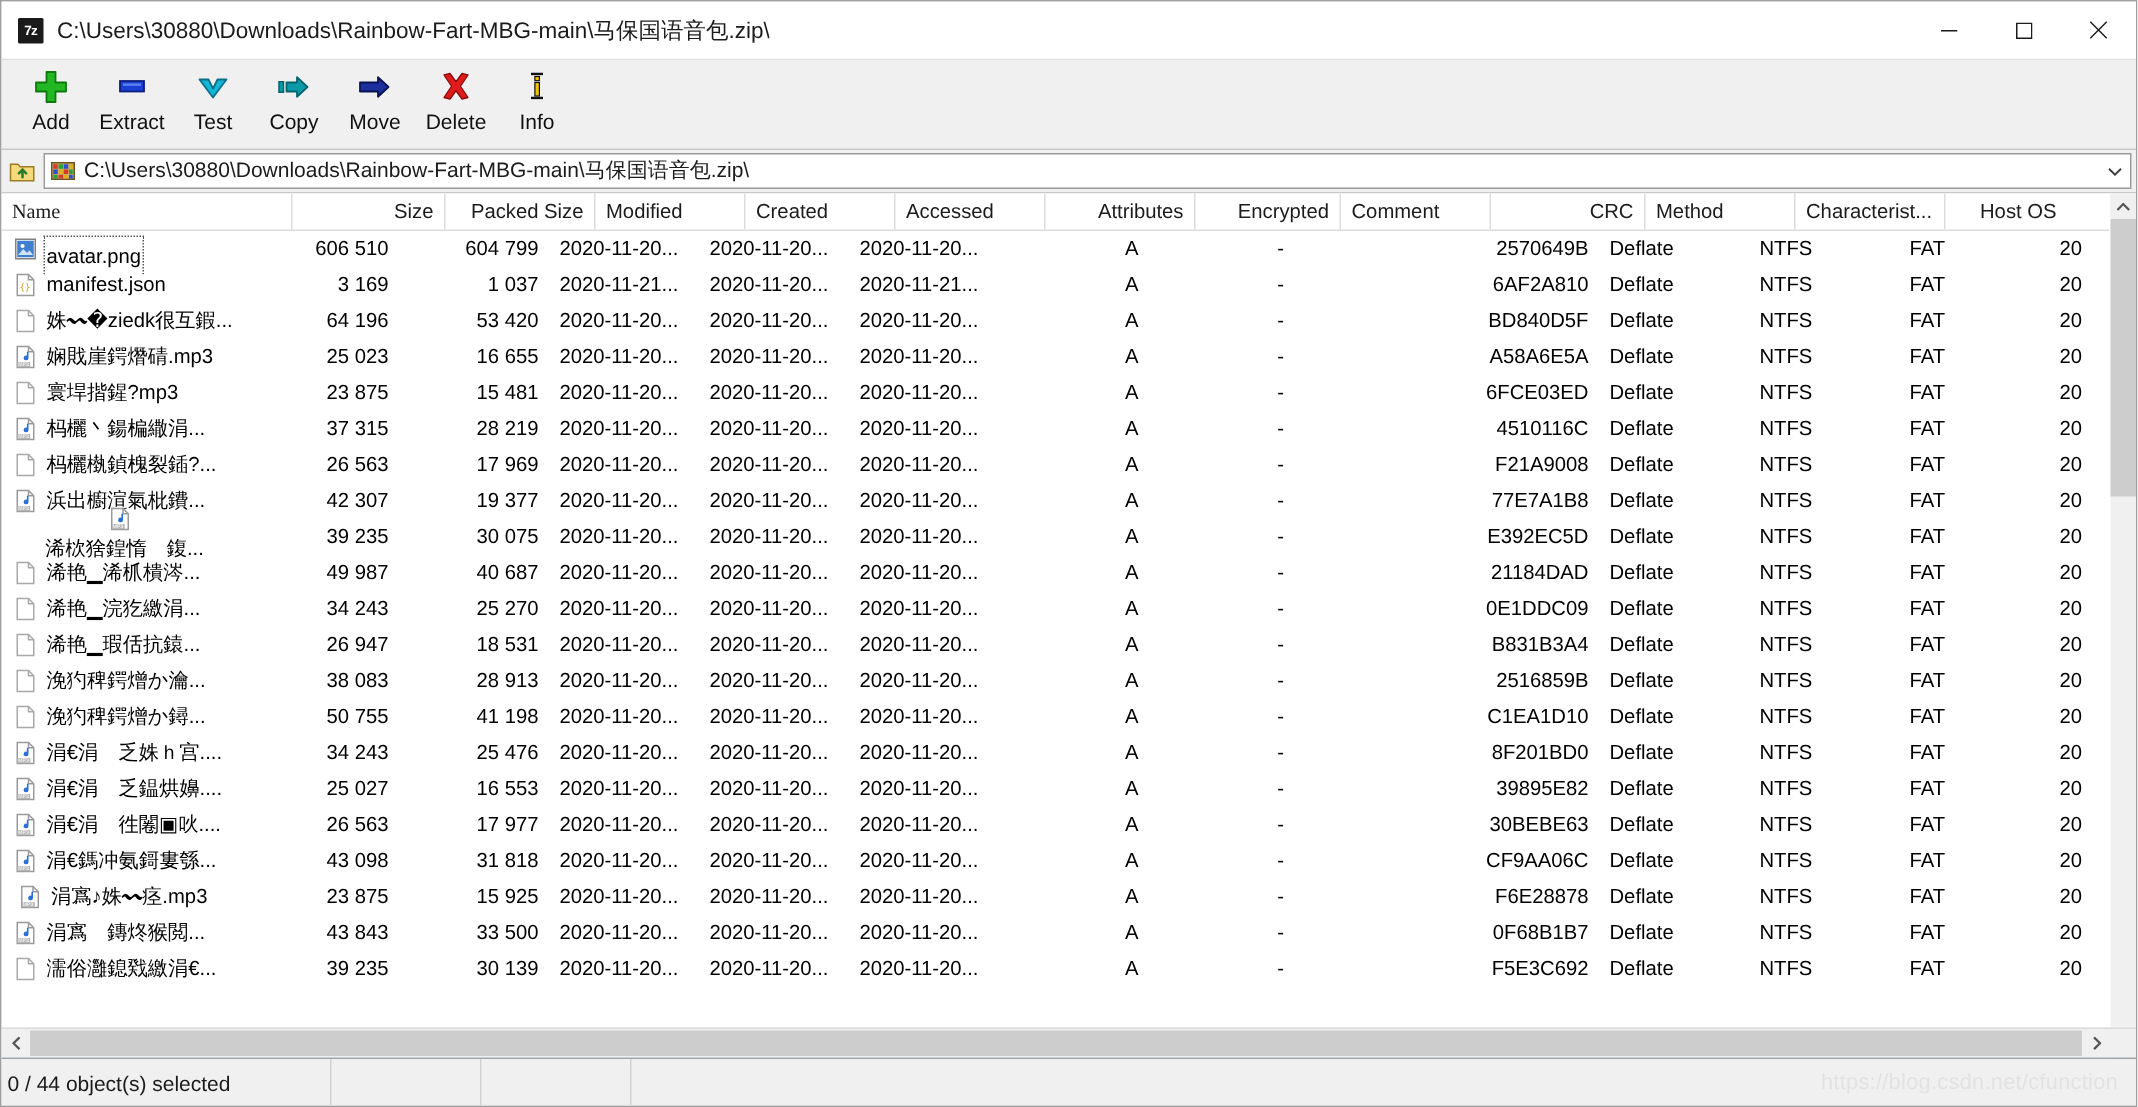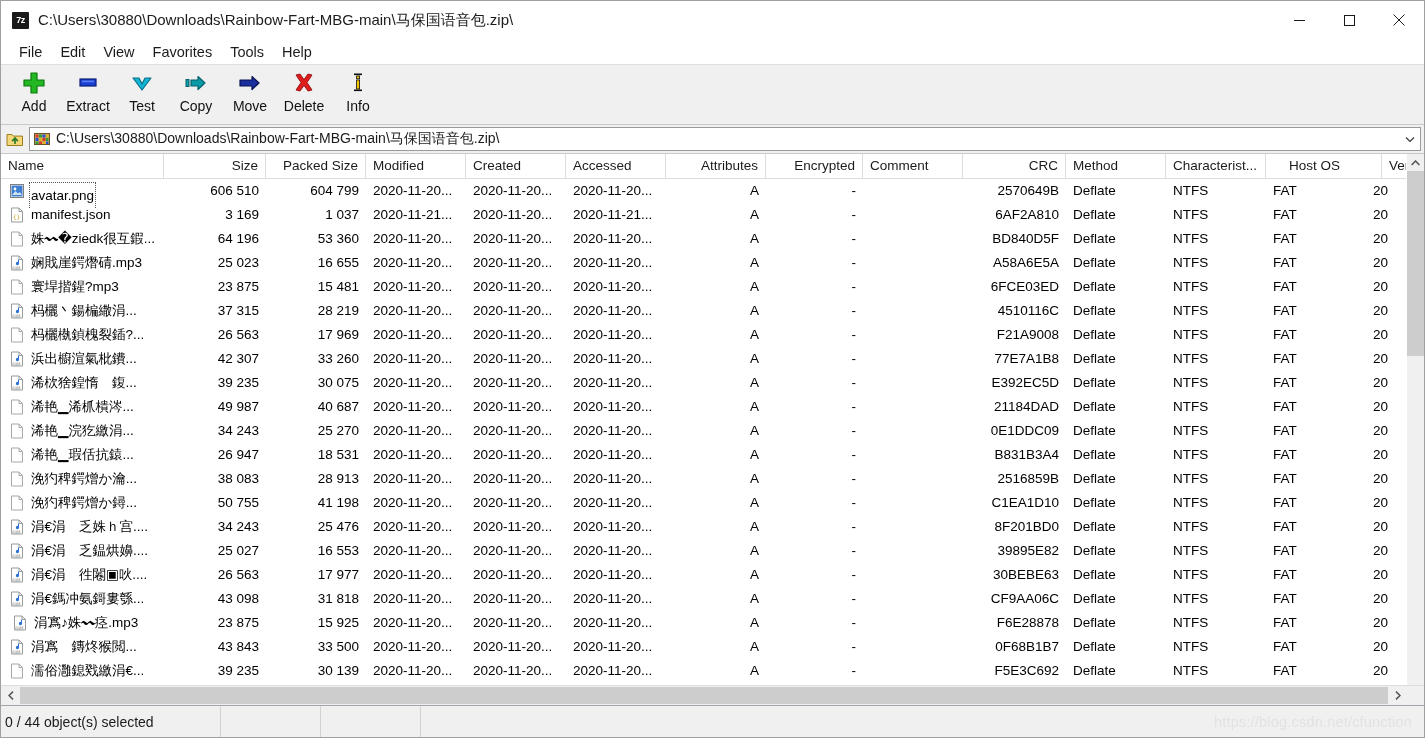--- a/index.html
+++ b/index.html
@@ -356,28 +356,20 @@
       </div>
       <div class="win-btn close">
         <svg width="12" height="12" viewBox="0 0 12 12">
             <line x1="0.5" y1="0.5" x2="11.5" y2="11.5" stroke="#1a1a1a" stroke-width="1"></line>
             <line x1="11.5" y1="0.5" x2="0.5" y2="11.5" stroke="#1a1a1a" stroke-width="1"></line>
           </svg>
       </div>
     </div>
   </div>
 
-  <div class="menubar">
-    <div class="menu-item">File</div>
-    <div class="menu-item">Edit</div>
-    <div class="menu-item">View</div>
-    <div class="menu-item">Favorites</div>
-    <div class="menu-item">Tools</div>
-    <div class="menu-item">Help</div>
-  </div>
 
   <div class="toolbar">
 
     <div class="tb-btn">
       <div class="tb-icon">
         <svg width="24" height="24" viewBox="0 0 24 24">
           <path d="M9 2 h6 v7 h7 v6 h-7 v7 h-6 v-7 h-7 v-6 h7 z" fill="#23b723" stroke="#0c7a0c" stroke-width="1.2" stroke-linejoin="round"></path>
         </svg>
       </div>
       <div class="tb-label">Add</div>
@@ -473,21 +465,21 @@
         <svg width="10" height="7" viewBox="0 0 10 7">
             <path d="M1 1.5 L5 5.5 L9 1.5" fill="none" stroke="#3a3a3a" stroke-width="1.2"></path>
           </svg>
       </div>
     </div>
   </div>
 
   <div class="listwrap">
 
     <div class="list-header" id="list-header">
-        <div class="hcell l" style="width: 163px;">Name</div>
+        <div class="hcell l" style="width: 194px; font-family: Liberation Serif, serif;">Name</div>
         <div class="hcell r" style="width: 102px;">Size</div>
         <div class="hcell r" style="width: 100px;">Packed Size</div>
         <div class="hcell l" style="width: 100px;">Modified</div>
         <div class="hcell l" style="width: 100px;">Created</div>
         <div class="hcell l" style="width: 100px;">Accessed</div>
         <div class="hcell r" style="width: 100px;">Attributes</div>
         <div class="hcell r" style="width: 97px;">Encrypted</div>
         <div class="hcell l" style="width: 100px;">Comment</div>
         <div class="hcell r" style="width: 103px;">CRC</div>
         <div class="hcell l" style="width: 100px;">Method</div>
@@ -551,21 +543,21 @@
         </div>
         <div class="row">
           <div class="cell name" style="width: 163px;">
             <span class="nm-icon"><svg width="16" height="16" viewBox="0 0 16 16">
                 <path d="M2.5 1 h7.5 l3.5 3.5 v10.5 h-11 z" fill="#ffffff" stroke="#a8a8a8" stroke-width="1"></path>
                 <path d="M10 1 v3.5 h3.5" fill="none" stroke="#a8a8a8" stroke-width="1"></path>
               </svg></span>
             <span class="nm-text">姝〰�ziedk很互鍜...</span>
           </div>
           <div class="cell r" style="width: 102px;">64 196</div>
-          <div class="cell r" style="width: 100px;">53 360</div>
+          <div class="cell r" style="width: 100px;">53 420</div>
           <div class="cell l" style="width: 100px;">2020-11-20...</div>
           <div class="cell l" style="width: 100px;">2020-11-20...</div>
           <div class="cell l" style="width: 100px;">2020-11-20...</div>
           <div class="cell r" style="width: 100px;">A</div>
           <div class="cell r" style="width: 97px;">-</div>
           <div class="cell l" style="width: 100px;"></div>
           <div class="cell r" style="width: 103px;">BD840D5F</div>
           <div class="cell l" style="width: 100px;">Deflate</div>
           <div class="cell l" style="width: 100px;">NTFS</div>
           <div class="cell l" style="width: 100px;">FAT</div>
@@ -670,35 +662,35 @@
             <span class="nm-icon"><svg width="16" height="16" viewBox="0 0 16 16">
                 <path d="M2.5 1 h7.5 l3.5 3.5 v10.5 h-11 z" fill="#ffffff" stroke="#9a9a9a" stroke-width="1"></path>
                 <path d="M10 1 v3.5 h3.5" fill="none" stroke="#9a9a9a" stroke-width="1"></path>
                 <path d="M10 4.2 v4.4 a1.6 1.6 0 1 1 -1.1 -1.5 v-2.2 z" fill="#2a6fd6"></path>
                 <rect x="2.6" y="11.4" width="8.6" height="3.4" fill="#b9b9b9"></rect>
                 <text x="3.2" y="14.2" font-family="sans-serif" font-size="3.4" fill="#ffffff">MP3</text>
               </svg></span>
             <span class="nm-text">浜出櫥渲氣枇鐨...</span>
           </div>
           <div class="cell r" style="width: 102px;">42 307</div>
-          <div class="cell r" style="width: 100px;">33 260</div>
+          <div class="cell r" style="width: 100px;">19 377</div>
           <div class="cell l" style="width: 100px;">2020-11-20...</div>
           <div class="cell l" style="width: 100px;">2020-11-20...</div>
           <div class="cell l" style="width: 100px;">2020-11-20...</div>
           <div class="cell r" style="width: 100px;">A</div>
           <div class="cell r" style="width: 97px;">-</div>
           <div class="cell l" style="width: 100px;"></div>
           <div class="cell r" style="width: 103px;">77E7A1B8</div>
           <div class="cell l" style="width: 100px;">Deflate</div>
           <div class="cell l" style="width: 100px;">NTFS</div>
           <div class="cell l" style="width: 100px;">FAT</div>
           <div class="cell l" style="width: 42px;">20</div>
         </div>
         <div class="row">
-          <div class="cell name" style="width: 163px;">
+          <div class="cell name" style="width: 163px; flex-direction: column;">
             <span class="nm-icon"><svg width="16" height="16" viewBox="0 0 16 16">
                 <path d="M2.5 1 h7.5 l3.5 3.5 v10.5 h-11 z" fill="#ffffff" stroke="#9a9a9a" stroke-width="1"></path>
                 <path d="M10 1 v3.5 h3.5" fill="none" stroke="#9a9a9a" stroke-width="1"></path>
                 <path d="M10 4.2 v4.4 a1.6 1.6 0 1 1 -1.1 -1.5 v-2.2 z" fill="#2a6fd6"></path>
                 <rect x="2.6" y="11.4" width="8.6" height="3.4" fill="#b9b9b9"></rect>
                 <text x="3.2" y="14.2" font-family="sans-serif" font-size="3.4" fill="#ffffff">MP3</text>
               </svg></span>
             <span class="nm-text">浠栨猞鍠惰　鍑...</span>
           </div>
           <div class="cell r" style="width: 102px;">39 235</div>

